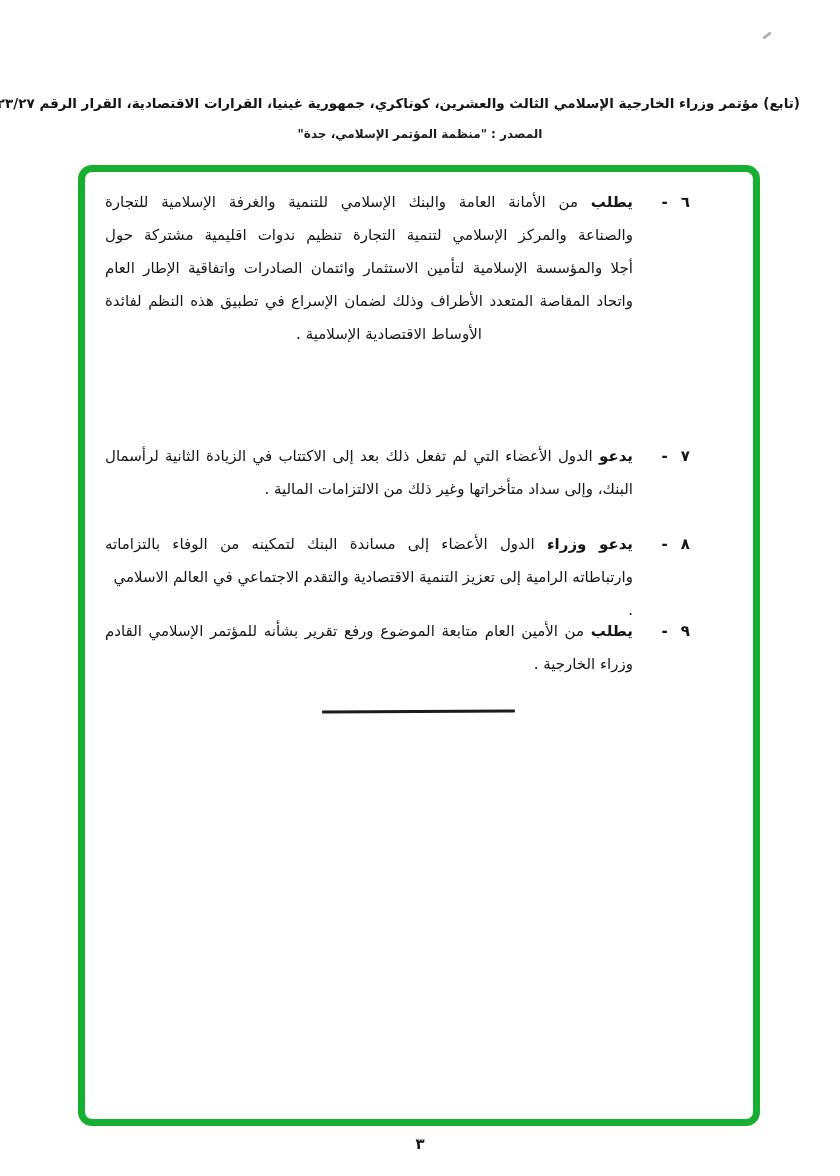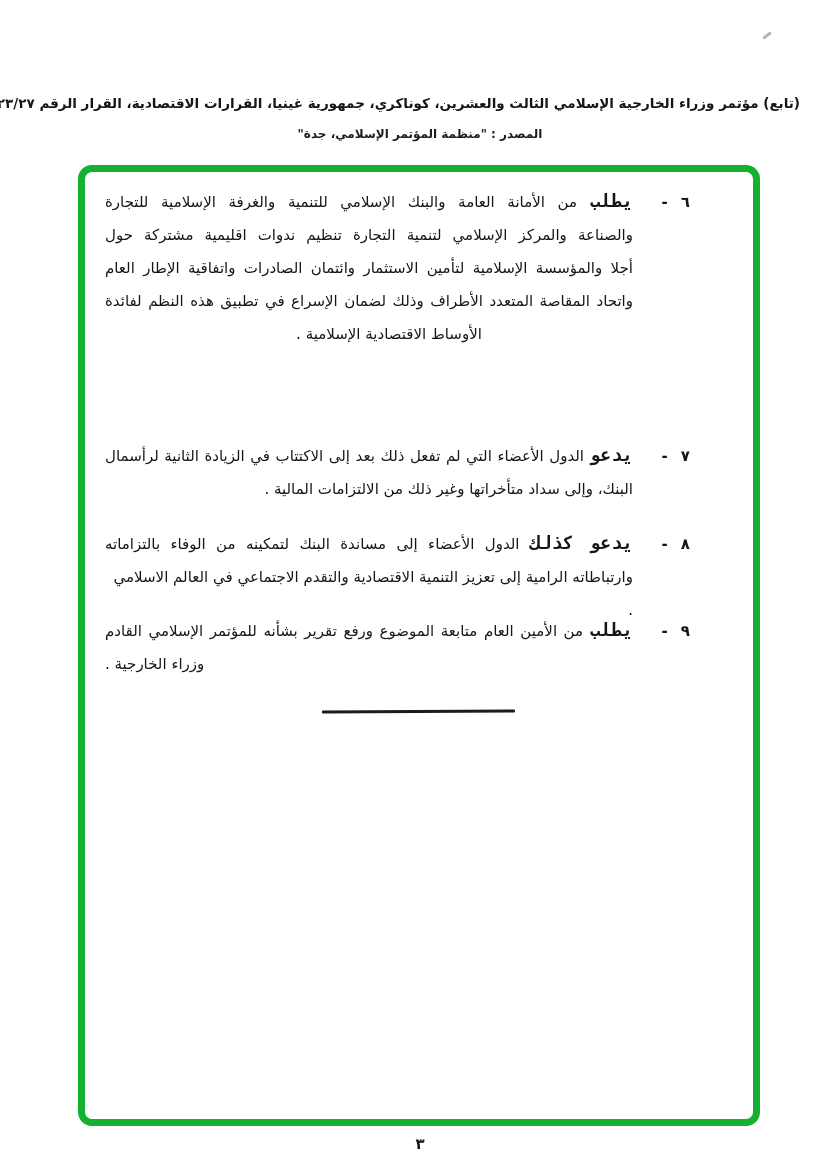--- a/index.html
+++ b/index.html
@@ -28,22 +28,22 @@
   .item { position:absolute; left:105px; width:585px; display:flex; }
   .i0 { top:186px; } .i1 { top:440px; } .i2 { top:528px; } .i3 { top:615px; }
   .marker {
     flex:0 0 57px; width:57px; display:flex; justify-content:flex-start;
     gap:13px; font-size:15px; line-height:33px; font-weight:bold;
   }
   .body { flex:0 0 528px; width:528px; font-size:15px; line-height:33px; }
   .line.justify { text-align:justify; text-align-last:justify; }
   .line.left   { text-align:right; }
   .line.right  { text-align:center; padding-left:40px; }
-  .line.center { text-align:left; }
-  .lead { font-weight:bold; font-size:18px;font-family:Liberation Mono, monospace; }
+  .line.center { text-align:right; }
+  .lead { font-weight:bold; font-size:15px; }
   
   .rule {
     position:absolute; left:322px; top:710px; width:193px; height:3px;
     background:#1c1c1c; transform:rotate(-0.3deg); border-radius:1px;
   }
   
   .pageno {
     position:absolute; top:1135px; left:0; right:0;
     text-align:center; font-size:15px; font-weight:bold;
   }
@@ -87,21 +87,21 @@
           <div class="line justify"><span class="lead">يدعو</span> الدول الأعضاء التي لم تفعل ذلك بعد إلى الاكتتاب في الزيادة الثانية لرأسمال</div>
           <div class="line left">البنك، وإلى سداد متأخراتها وغير ذلك من الالتزامات المالية .</div>
         </div>
       </div>
       <div class="item i2">
         <div class="marker">
           <span>٨</span>
           <span>-</span>
         </div>
         <div class="body">
-          <div class="line justify"><span class="lead">يدعو كذلك</span> الدول الأعضاء إلى مساندة البنك لتمكينه من الوفاء بالتزاماته</div>
+          <div class="line justify"><span class="lead">يدعو وزراء</span> الدول الأعضاء إلى مساندة البنك لتمكينه من الوفاء بالتزاماته</div>
           <div class="line left">وارتباطاته الرامية إلى تعزيز التنمية الاقتصادية والتقدم الاجتماعي في العالم الاسلامي .</div>
         </div>
       </div>
       <div class="item i3">
         <div class="marker">
           <span>٩</span>
           <span>-</span>
         </div>
         <div class="body">
           <div class="line justify"><span class="lead">يطلب</span> من الأمين العام متابعة الموضوع ورفع تقرير بشأنه للمؤتمر الإسلامي القادم</div>

